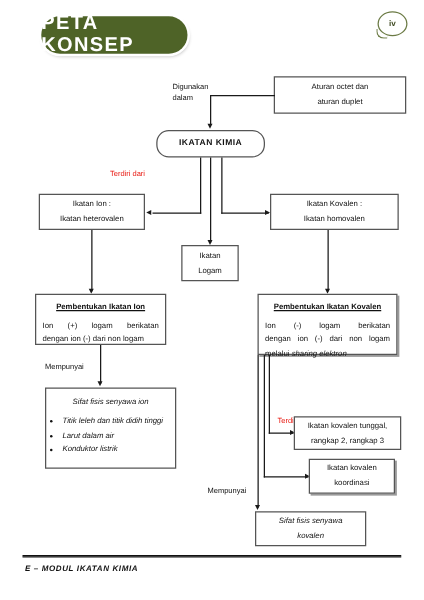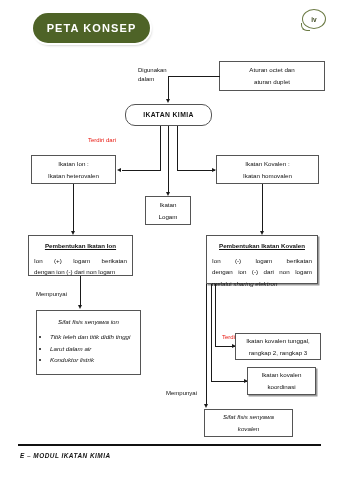--- a/index.html
+++ b/index.html
@@ -14,21 +14,21 @@
   
   .badge-pill{
     position:absolute;left:33px;top:13px;
     width:117px;height:30px;
     background:#4e6327;
     border-radius:15px;
     box-shadow:0 0 0 2px #ffffff, 1px 2px 3px rgba(0,0,0,.30);
     display:flex;align-items:center;justify-content:center;
   }
   .badge-pill span{
-    color:#ffffff;font-size:11px;font-weight:bold;
+    color:#ffffff;font-size:16px;font-weight:bold;
     letter-spacing:1.1px;
   }
   .page-badge{
     position:absolute;left:300px;top:9px;width:28px;height:26px;
   }
   .page-badge .bubble{
     position:absolute;left:2px;top:0;width:24px;height:20px;
     border:1.4px solid #6b7a44;border-radius:50%;
     display:flex;align-items:center;justify-content:center;
     box-sizing:border-box;

